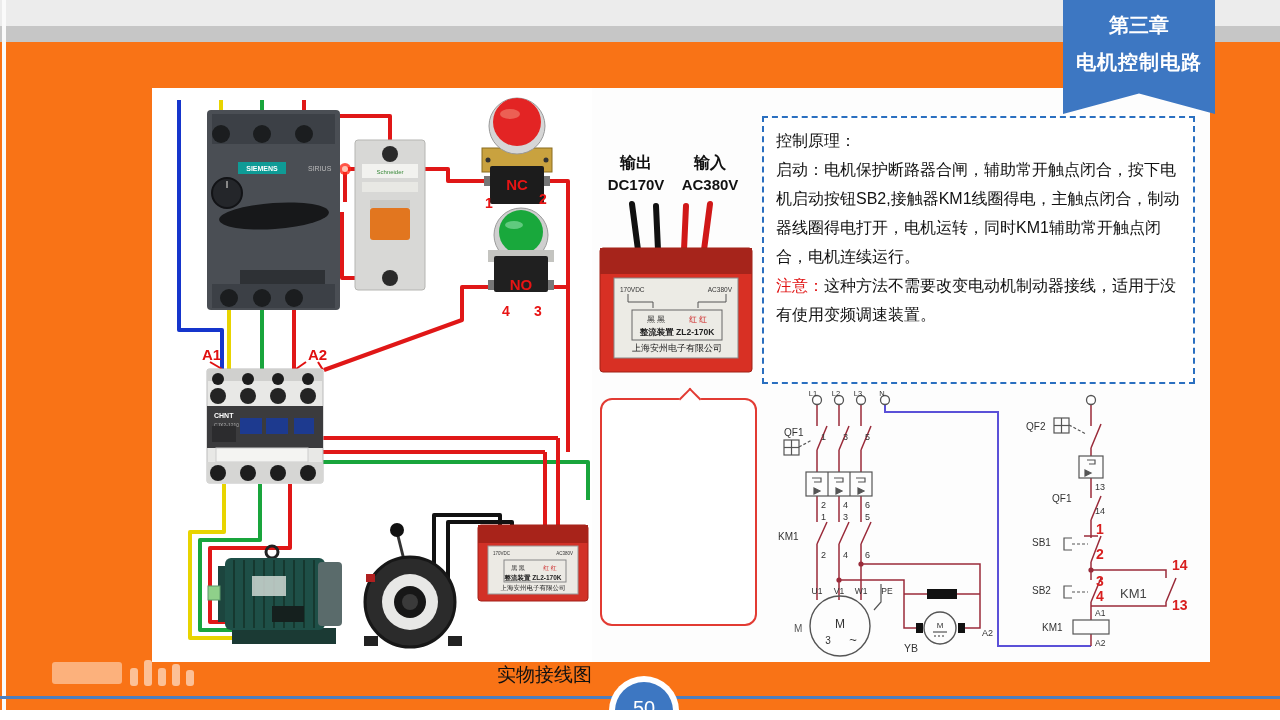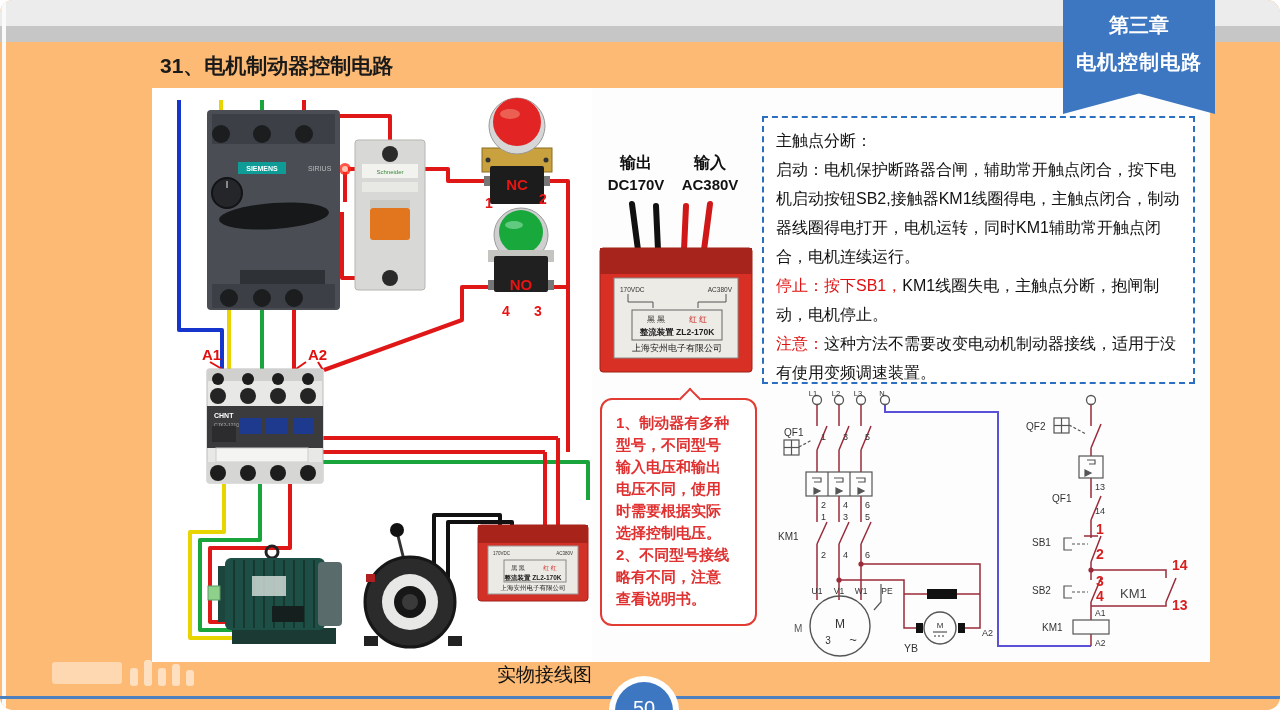--- a/index.html
+++ b/index.html
@@ -1,17 +1,17 @@
 <!DOCTYPE html>
 <html><head>
 <meta charset="utf-8">
 <style>
   html,body{margin:0;padding:0;}
-  .stage{position:relative;width:1280px;height:710px;background:#fdba74;overflow:hidden;
-         font-family:"Liberation Sans","DejaVu Sans",sans-serif;border-radius:13px;}
+  .stage{position:relative;width:1280px;height:710px;background:#f97316;overflow:hidden;
+         font-family:"Liberation Sans","DejaVu Sans",sans-serif;}
   .strip-top{position:absolute;left:0;top:0;width:1280px;height:26px;background:#ececec;}
   .strip-band{position:absolute;left:0;top:26px;width:1280px;height:16px;background:#c6c6c6;}
   .strip-left{position:absolute;left:2px;top:0;width:4px;height:720px;background:#fafafa;}
   .badge{position:absolute;left:1063px;top:0;width:152px;height:114px;background:#3d77c2;z-index:6;
          clip-path:polygon(0 0,100% 0,100% 100%,50% 82%,0 100%);color:#fff;text-align:center;}
   .badge .l1{margin-top:12px;font-size:20px;font-weight:bold;}
   .badge .l2{margin-top:10px;font-size:20px;font-weight:bold;letter-spacing:1px;text-align:center;}
   .page-title{position:absolute;left:160px;top:52px;font-size:21px;font-weight:bold;color:#1a1a1a;}
   .content-bg{position:absolute;left:152px;top:88px;width:1058px;height:574px;background:#fdfdfd;}
   .photo-panel{position:absolute;left:152px;top:88px;width:440px;height:574px;background:#ffffff;}
@@ -41,21 +41,20 @@
 <div class="stage">
   <div class="strip-top"></div>
   <div class="strip-band"></div>
   <div class="strip-left"></div>
 
   <div class="badge">
     <div class="l1">第三章</div>
     <div class="l2">电机控制电路</div>
   </div>
 
-  <div class="page-title">31、电机制动器控制电路</div>
   <div class="content-bg"></div>
 
   <div class="photo-panel">
     <svg width="440" height="574" viewBox="0 0 440 574">
 
       <g fill="none" stroke-width="4" stroke-linejoin="round">
         <polyline points="27,12 27,242 70,242 70,282" stroke="#1535cc"></polyline>
         <polyline points="69,12 69,46" stroke="#e8d400"></polyline>
         <polyline points="110,12 110,46" stroke="#19a53c"></polyline>
         <polyline points="152,12 152,46" stroke="#e01717"></polyline>
@@ -247,35 +246,25 @@
       <rect x="34" y="160" width="90" height="30" fill="none" stroke="#666"></rect>
       <text x="58" y="172" font-size="8" fill="#222" text-anchor="middle">黑  黑</text>
       <text x="100" y="172" font-size="8" fill="#cc1d1d" text-anchor="middle">红  红</text>
       <text x="79" y="185" font-size="8.5" font-weight="bold" fill="#222" text-anchor="middle">整流装置 ZL2-170K</text>
       <text x="79" y="201" font-size="9" fill="#222" text-anchor="middle">上海安州电子有限公司</text>
     </svg>
   </div>
 
   <div class="bubble">
     <div class="tail"></div>
-    <div class="txt">1、制动器有多种
-型号，不同型号
-输入电压和输出
-电压不同，使用
-时需要根据实际
-选择控制电压。
-2、不同型号接线
-略有不同，注意
-查看说明书。</div>
   </div>
 
   <div class="principle">
-    <div>主触点分断：</div>
+    <div>控制原理：</div>
     <div><span>启动：电机保护断路器合闸，辅助常开触点闭合，按下电机启动按钮SB2,接触器KM1线圈得电，主触点闭合，制动器线圈得电打开，电机运转，同时KM1辅助常开触点闭合，电机连续运行。</span></div>
-    <div><span class="red">停止：按下SB1，</span><span>KM1线圈失电，主触点分断，抱闸制动，电机停止。</span></div>
     <div><span class="red">注意：</span><span>这种方法不需要改变电动机制动器接线，适用于没有使用变频调速装置。</span></div>
   </div>
 
   <svg style="position:absolute;left:770px;top:388px;" width="440" height="272" viewBox="0 0 440 272">
 
     <polyline points="115,16 115,24 228,24 228,258 321,258" fill="none" stroke="#5b51d8" stroke-width="2"></polyline>
 
     <g stroke="#9a2b3a" stroke-width="1.5" fill="none">
       <path d="M47,16 V38 M57,38 L47,62 M47,62 V84 M47,108 V134 M57,134 L47,156 M47,156 V212"></path>
       <path d="M69,16 V38 M79,38 L69,62 M69,62 V84 M69,108 V134 M79,134 L69,156 M69,156 V212"></path>

